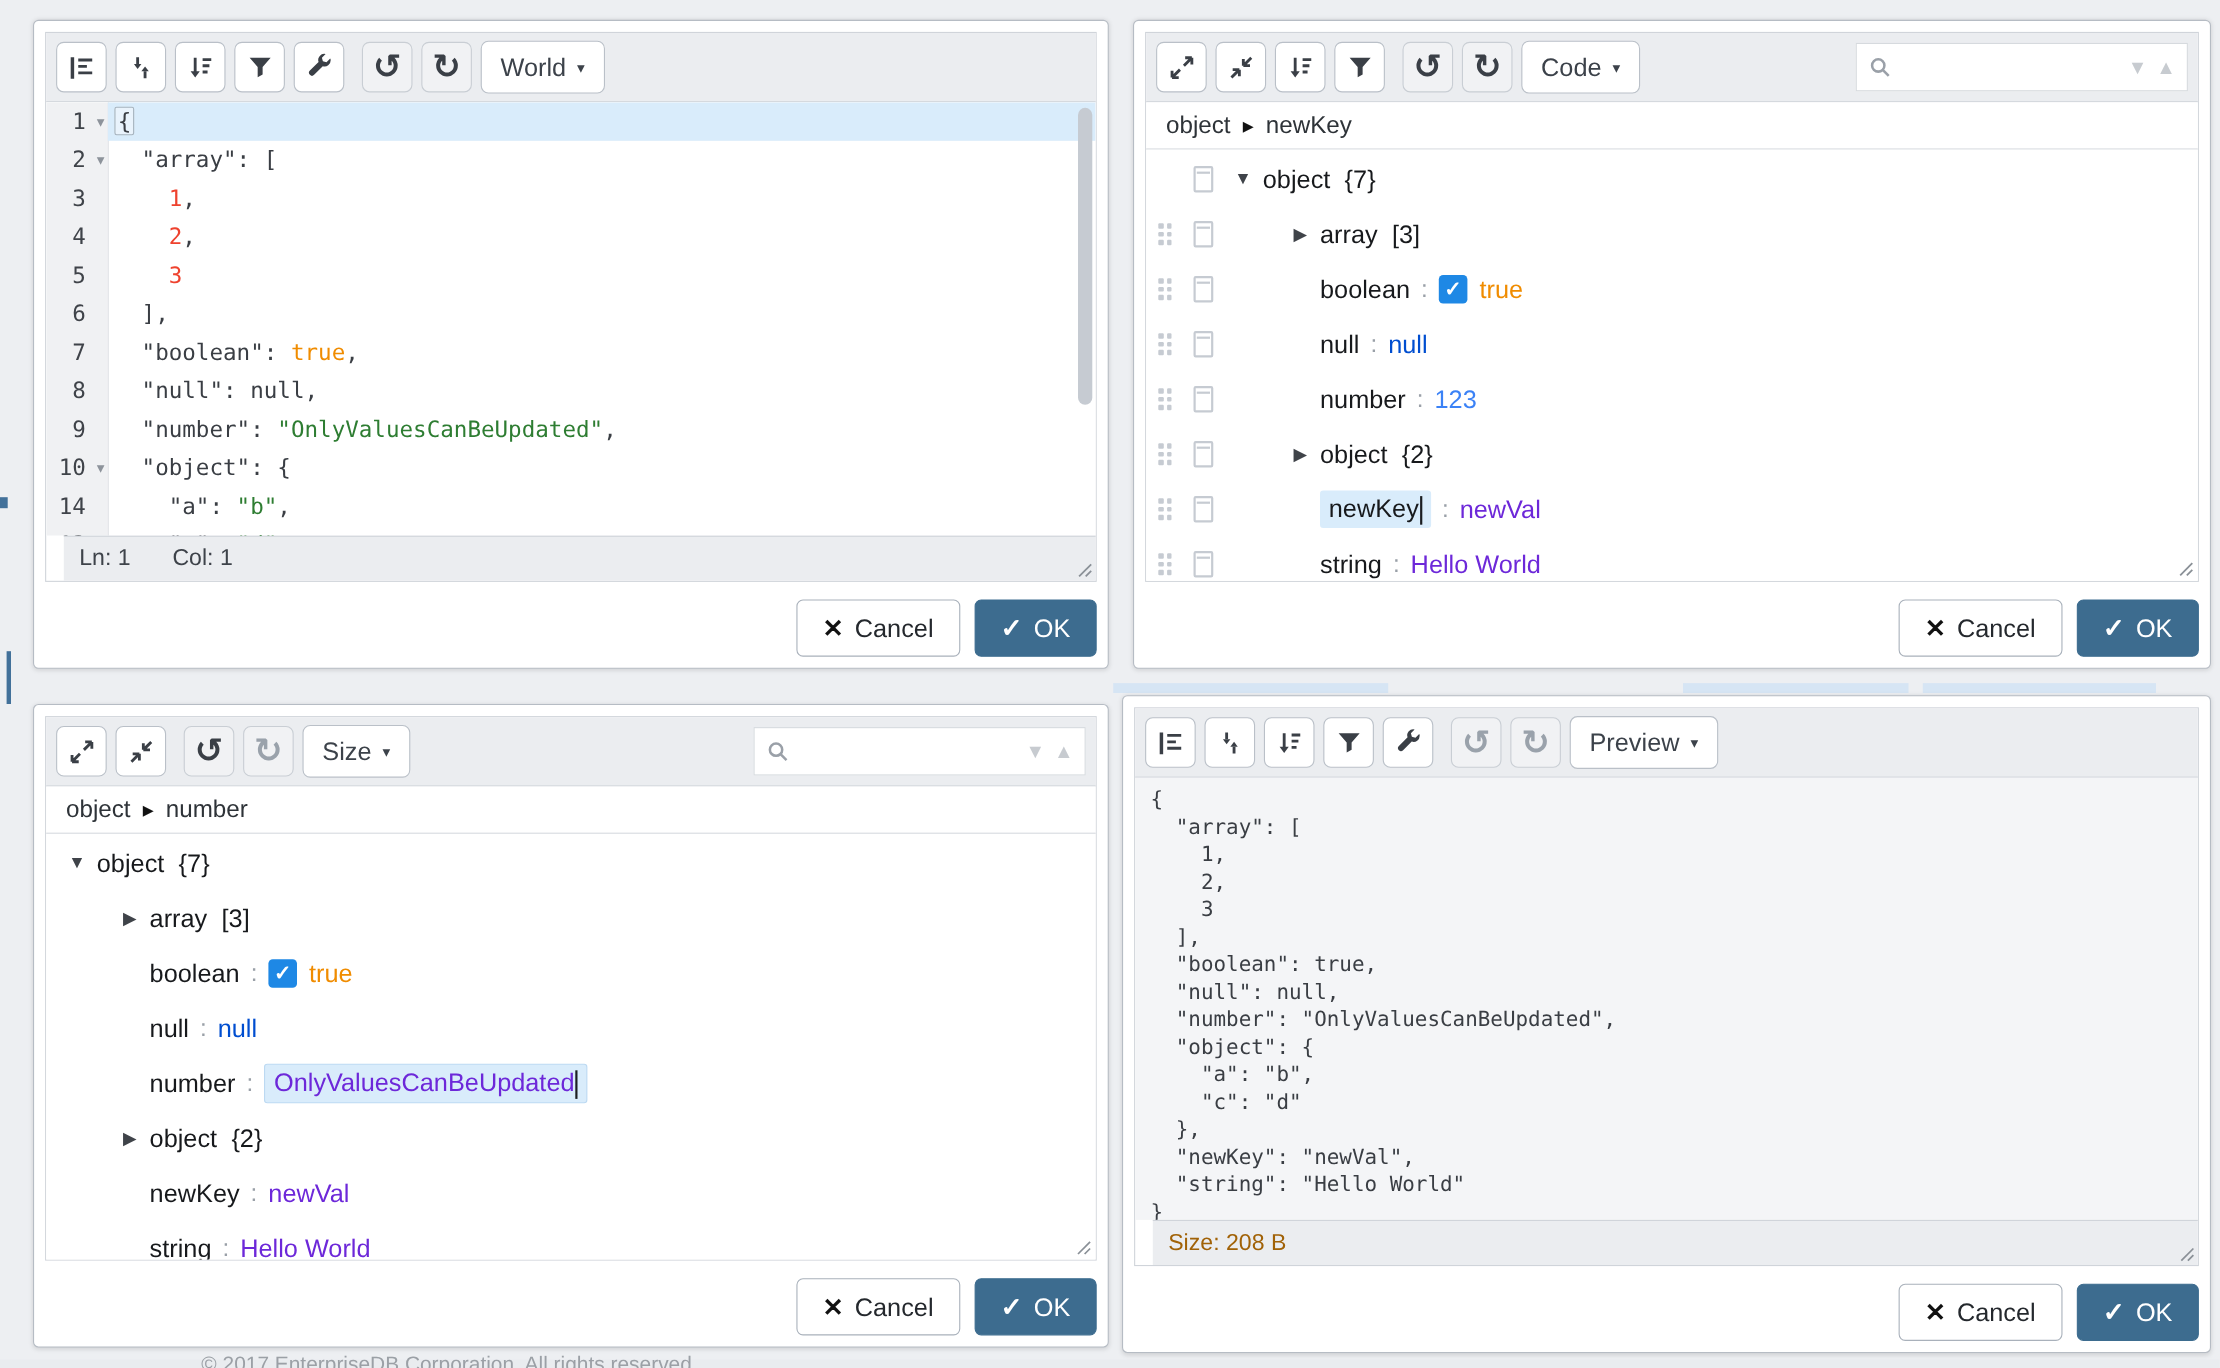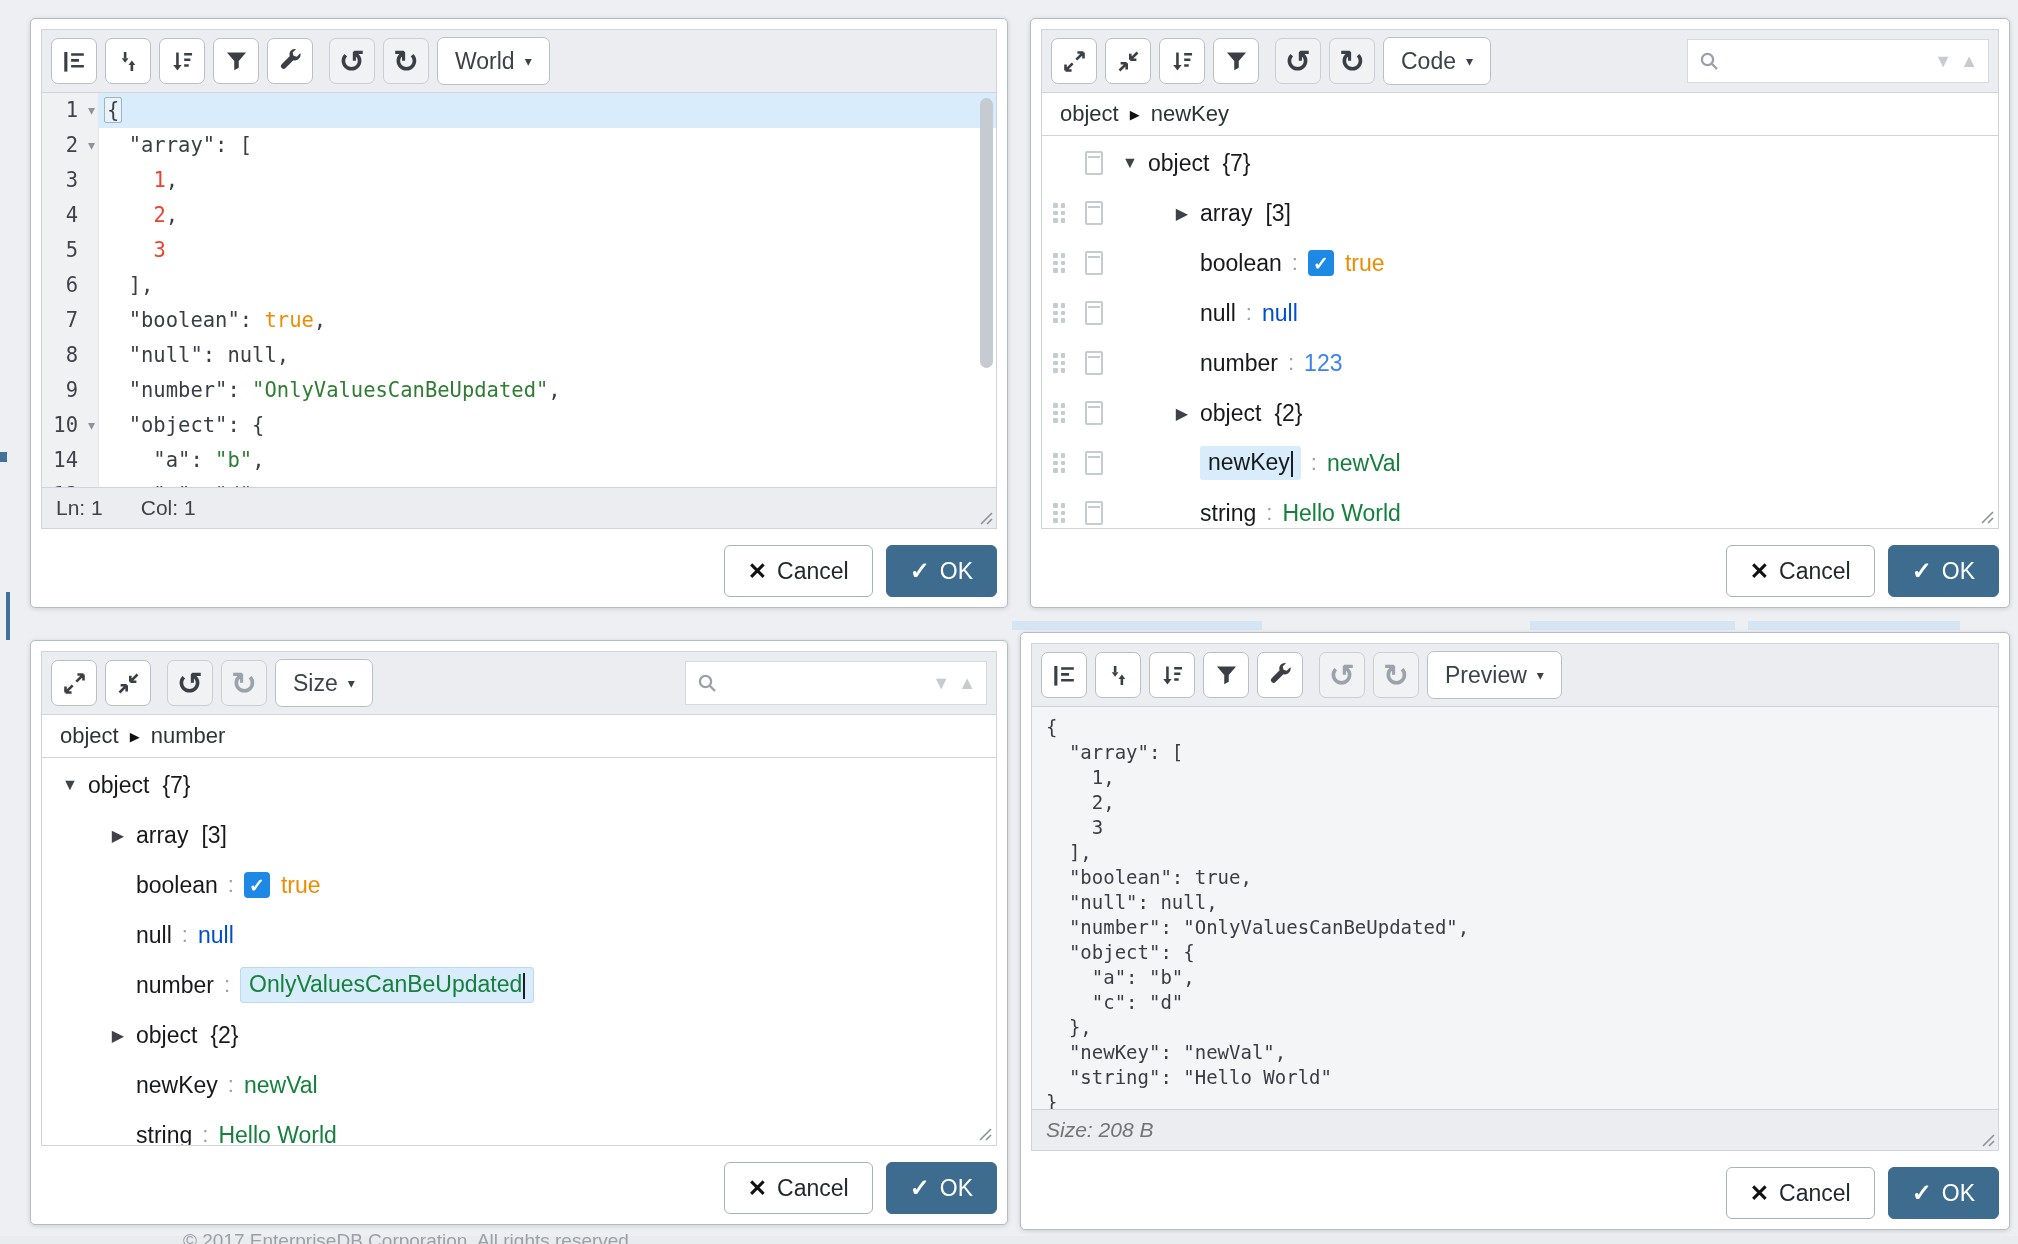--- a/index.html
+++ b/index.html
@@ -46,21 +46,21 @@
   .draggrid i{background:#c6cbd2;border-radius:1px;}
   .c-menu{width:36px;display:flex;justify-content:center;flex:0 0 36px;}
   .menubtn{width:18px;height:24px;border:2px solid #c6cbd2;border-radius:2px;position:relative;background:#fff;box-sizing:border-box;cursor:pointer;}
   .menubtn::after{content:"";position:absolute;left:1px;right:1px;top:3px;height:2px;background:#c6cbd2;}
   .c-arrow{width:36px;flex:0 0 36px;text-align:center;font-size:16px;color:#3f4349;cursor:pointer;}
   .field{font-size:23px;color:#17191c;white-space:pre;}
   .hl{background:#d9ecfb;border-radius:3px;padding:3px 8px;}
   .sep{margin:0 10px;color:#9aa0a8;font-size:22px;}
   .meta{margin-left:13px;font-size:23px;color:#17191c;}
   .val{font-size:23px;white-space:pre;}
-  .val.str{color:#15803d}.val.num{color:#3b82f6}.val.bool{color:#f08c00}.val.null{color:#004ed0}
+  .val.str{color:#6d28d9}.val.num{color:#3b82f6}.val.bool{color:#f08c00}.val.null{color:#004ed0}
   .vhl{background:#d9ecfb;border:1px solid #bcd9f2;border-radius:3px;padding:3px 8px;text-align:center;}
   .tcaret{display:inline-block;width:2px;height:26px;background:#1b1e22;vertical-align:middle;margin-left:1px;}
   .checkbox{width:26px;height:26px;background:#1e88e5;border-radius:4px;color:#fff;font-size:19px;font-weight:bold;
     display:inline-flex;align-items:center;justify-content:center;margin-right:11px;cursor:pointer;}
   
   .codearea{flex:1;min-height:0;position:relative;overflow:hidden;background:#fff;
     font-family:"DejaVu Sans Mono",monospace;font-size:20.5px;line-height:35px;}
   .gutterbg{position:absolute;left:0;top:0;bottom:0;width:56px;background:#f0f1f3;border-right:1px solid #e4e6e9;}
   .codelines{position:relative;}
   .cl{position:relative;display:flex;height:35px;}
@@ -70,22 +70,22 @@
   .cl .t{flex:1;white-space:pre;color:#3a3e44;padding-left:6px;z-index:1;}
   .tok-str{color:#2e7d32}.tok-num{color:#ee422e}.tok-bool{color:#f08c00}
   .tok-brkt{border:1px solid #a4b2bd;background:#e9f3fc;padding:0 2px;border-radius:2px;}
   .vscroll{position:absolute;right:3px;top:5px;width:13px;height:270px;background:#c6cbd2;border-radius:7px;cursor:pointer;}
   
   .previewarea{flex:1;min-height:0;overflow:hidden;background:#f4f5f7;margin:0;
     font-family:"DejaVu Sans Mono",monospace;font-size:19px;line-height:25px;color:#3a3e44;
     padding:8px 0 0 14px;white-space:pre;}
   
   .statusbar{flex:0 0 40px;background:#ebedf0;border-top:1px solid #d0d4da;position:relative;
-    display:flex;align-items:center;gap:38px;padding:0 14px;font-size:21px;color:#3e434a;}
-  .statusbar .size{color:#737373;font-style:italic;}
+    display:flex;align-items:center;gap:38px;padding:0 14px;font-size:21px;color:#3e434a;margin-left:16px;}
+  .statusbar .size{color:#a16207;}
   .rsz{position:absolute;right:3px;bottom:3px;}
   .rsz-tree{position:absolute;right:4px;bottom:4px;}
   
   .footer{flex:0 0 60px;display:flex;align-items:flex-end;justify-content:flex-end;gap:13px;padding-top:8px;}
   .btn{height:52px;border-radius:6px;font-family:inherit;font-size:23px;display:flex;align-items:center;gap:10px;padding:0 23px;cursor:pointer;}
   .btn.cancel{background:#fff;border:1px solid #a9b1bb;color:#24282d;}
   .btn.cancel .x{font-size:23px;font-weight:bold;color:#111;}
   .btn.ok{border:1px solid #3d6c8f;color:#fff;}
   .btn .chk{font-size:24px;font-weight:bold;}
   

